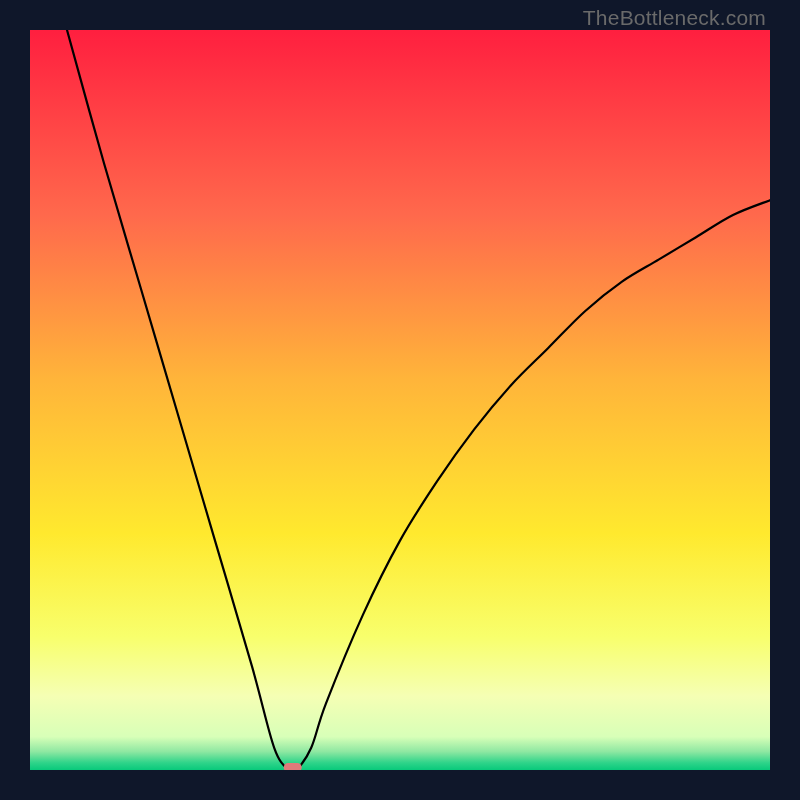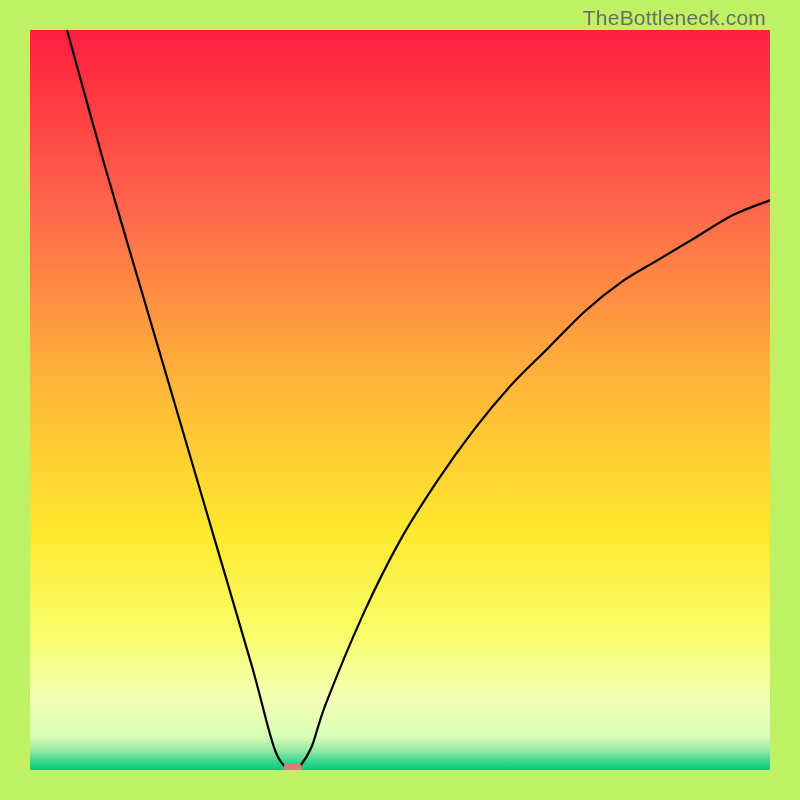--- a/index.html
+++ b/index.html
@@ -1,21 +1,21 @@
 <!DOCTYPE html>
 <html><head>
 <meta charset="utf-8">
 <style>
   * { margin: 0; padding: 0; box-sizing: border-box; }
   html, body { width: 800px; height: 800px; overflow: hidden; background: #000; }
   .container {
     position: relative;
     width: 800px;
     height: 800px;
-    background: #bef264;
+    background: #0f172a;
   }
   .plot-area {
     position: absolute;
     left: 30px;
     top: 30px;
     width: 740px;
     height: 740px;
   }
   .gradient-bg {
     position: absolute;

